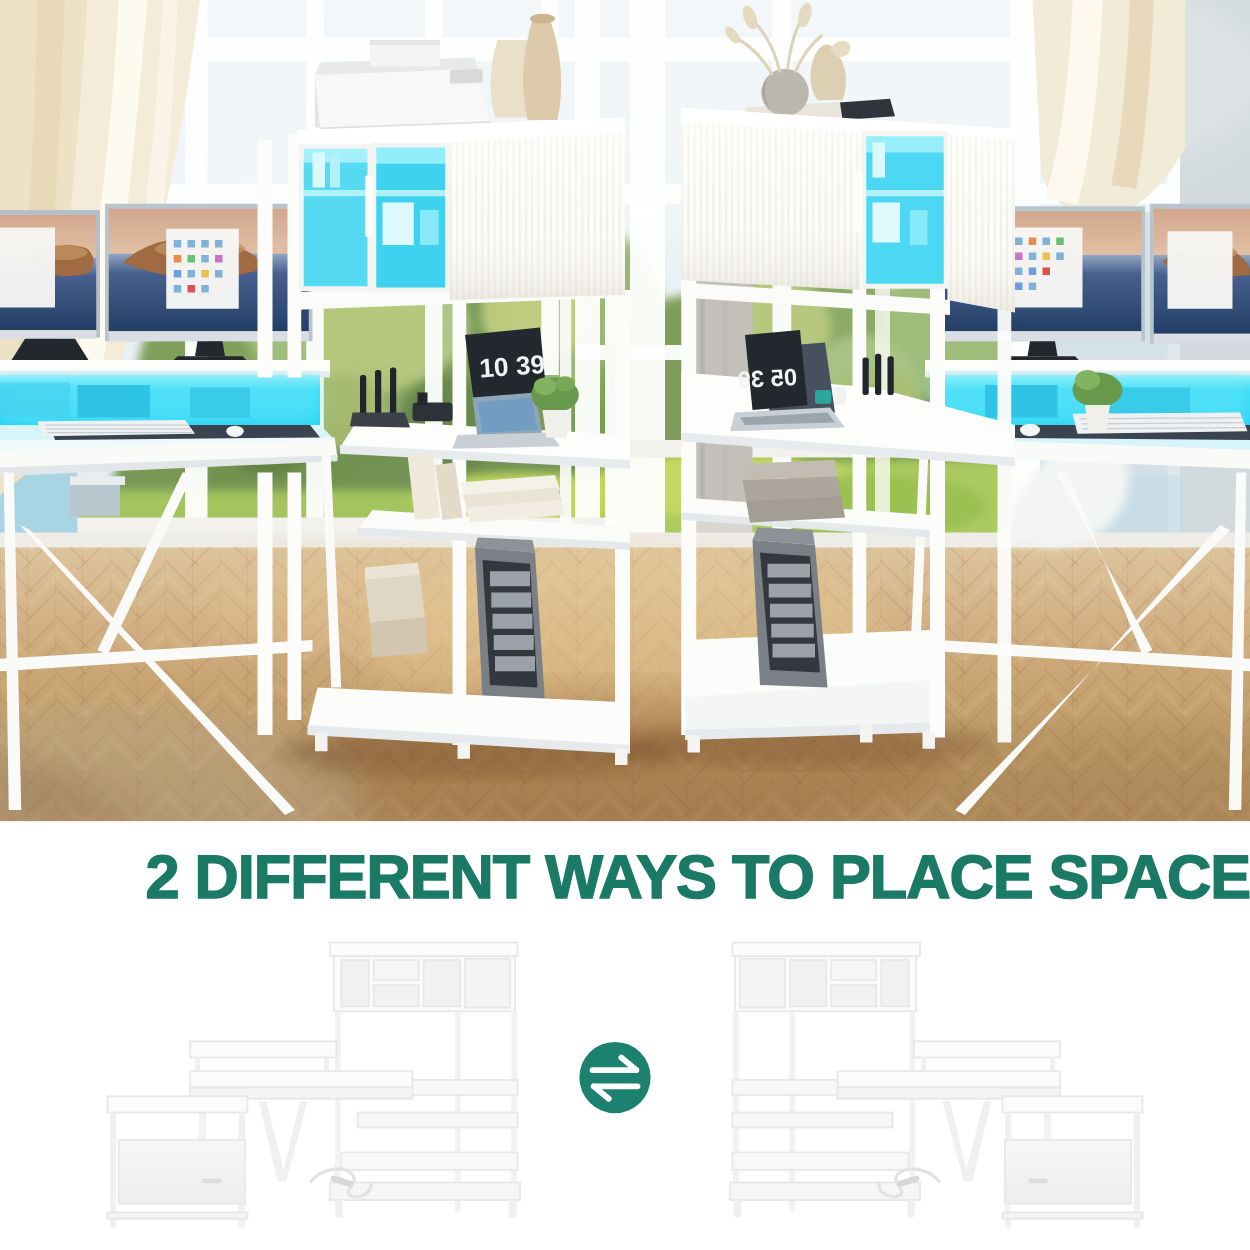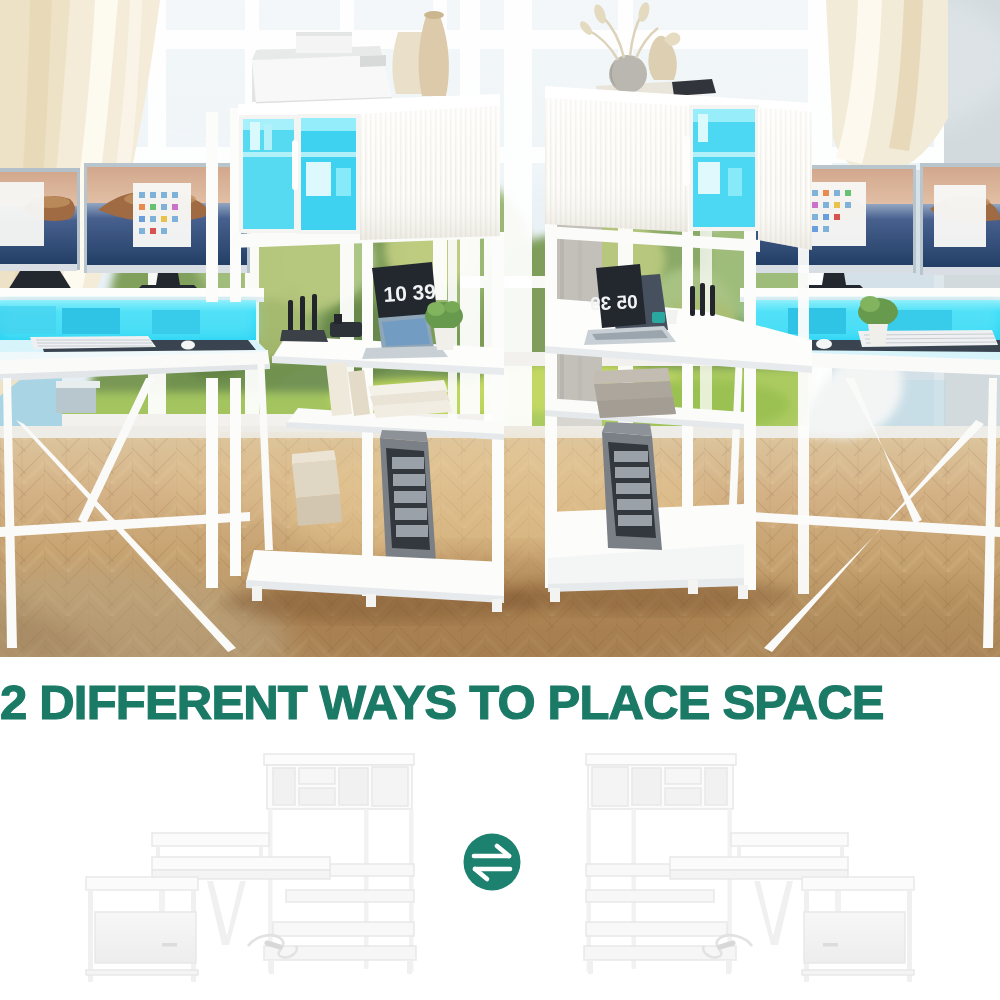--- a/index.html
+++ b/index.html
@@ -1,18 +1,18 @@
 <!DOCTYPE html>
 <html><head>
 <meta charset="utf-8">
 <style>
   html,body{margin:0;padding:0;background:#ffffff;}
   .page{position:relative;width:1000px;height:1000px;overflow:hidden;background:#ffffff;font-family:"Liberation Sans",sans-serif;}
   .photo{position:absolute;left:0;top:0;}
-  .heading{position:absolute;left:0;top:674px;width:1000px;text-align:left;color:#1b7a66;font-weight:bold;font-size:49px;letter-spacing:-0.8px;-webkit-text-stroke:1.2px #1b7a66;white-space:nowrap;}
+  .heading{position:absolute;left:0;top:674px;width:1000px;text-align:right;color:#1b7a66;font-weight:bold;font-size:49px;letter-spacing:-0.8px;-webkit-text-stroke:1.2px #1b7a66;white-space:nowrap;}
   .drawings{position:absolute;left:0;top:740px;}
 </style>
 </head>
 <body>
 <div class="page">
 
 <svg class="photo" width="1000" height="657" viewBox="0 0 1000 657">
 <defs>
   <linearGradient id="sky" x1="0" y1="0" x2="0" y2="1">
     <stop offset="0" stop-color="#f0f5f8"></stop>

